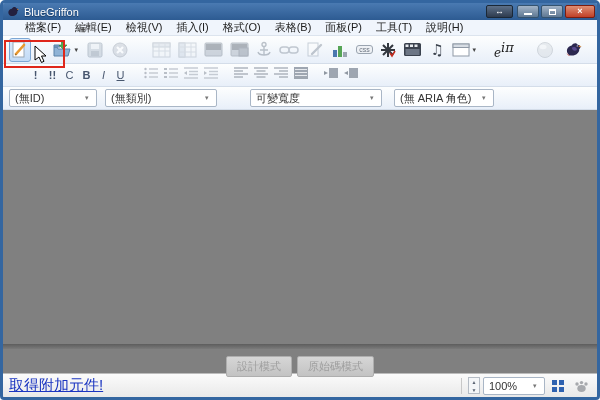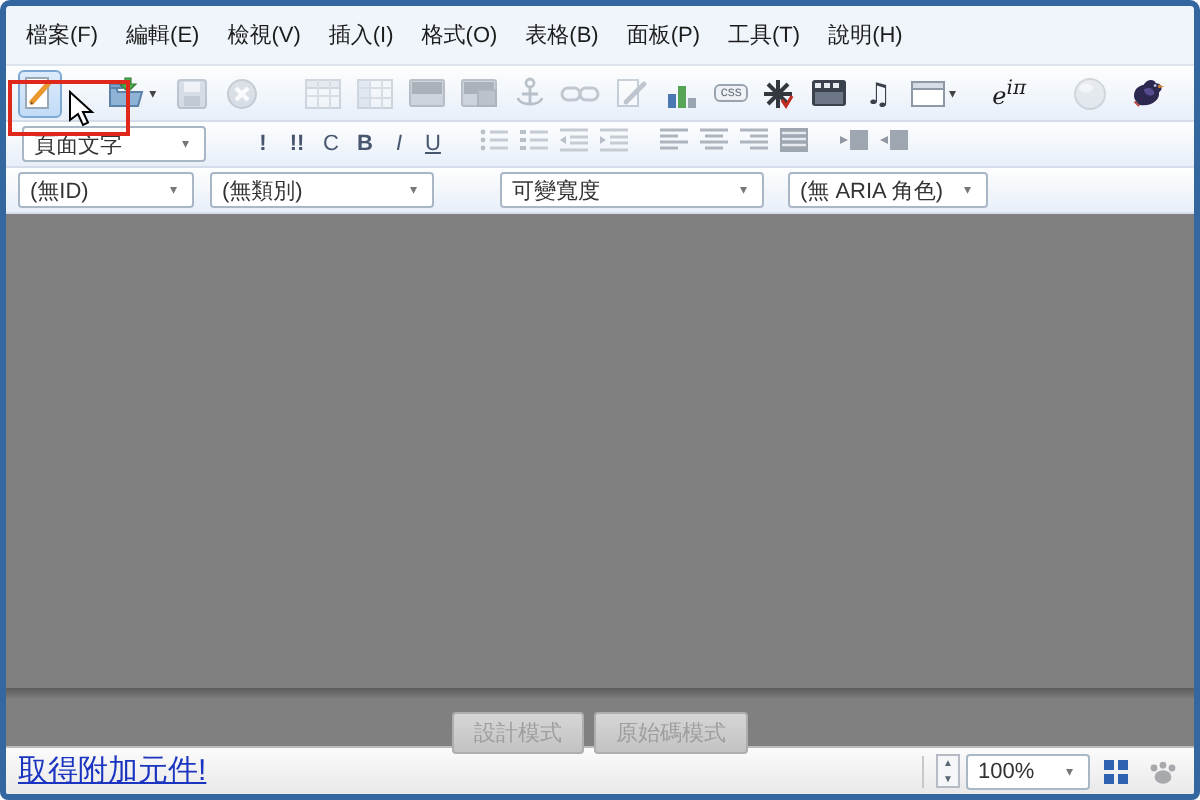--- a/index.html
+++ b/index.html
@@ -13,33 +13,33 @@
   .titlebar{ height:17px; background:linear-gradient(#4a7ab2,#2d5b92); display:flex; align-items:center; padding:0 4px; position:relative; flex:0 0 auto;}
   .titlebar .title{ color:#fff; font-size:11px; margin-left:4px; text-shadow:0 1px 1px #16365c;}
   .cap-btn{ height:13px; border-radius:2px; display:flex; align-items:center; justify-content:center; color:#fff; font-size:9px; line-height:1; cursor:default;}
   .btn-resizeh{ position:absolute; right:84px; top:2px; width:27px; background:linear-gradient(#5d7089,#2e3b4e); border:1px solid #1b2836;}
   .btn-min{ position:absolute; right:58px; top:2px; width:22px; background:linear-gradient(#a3b4c8,#5f7893); border:1px solid #35536f;}
   .btn-max{ position:absolute; right:34px; top:2px; width:22px; background:linear-gradient(#a3b4c8,#5f7893); border:1px solid #35536f;}
   .btn-close{ position:absolute; right:2px; top:2px; width:30px; background:linear-gradient(#e08f74,#c04028); border:1px solid #7c1d10; font-weight:bold;}
   .minbar{ width:8px; height:2px; background:#fff; margin-top:4px;}
   .maxbox{ width:7px; height:6px; border:1px solid #fff; border-top:2px solid #fff;}
   
-  .menubar{ height:30px; background:#f0f5fc; border-bottom:1px solid #dce4ee; display:flex; align-items:center; padding-left:4px; gap:2px; flex:0 0 auto;text-align:right;}
+  .menubar{ height:16px; background:#f0f5fc; border-bottom:1px solid #dce4ee; display:flex; align-items:center; padding-left:16px; gap:2px; flex:0 0 auto;text-align:right;}
   .menu-item{ font-size:11px; color:#1c1c1c; padding:1px 6px; border-radius:2px;}
   
   .toolbar{ background:linear-gradient(#fdfefe,#e8eff9); border-bottom:1px solid #d4dde9; display:flex; align-items:center; flex:0 0 auto;}
   .tb-main{ height:28px; padding:0 6px; gap:5px; position:relative;}
   .tb-btn{ width:24px; height:24px; display:flex; align-items:center; justify-content:center; border:1px solid transparent; border-radius:3px;}
   .tb-btn.pressed{ background:linear-gradient(#dcebfc,#c2dbf6); border-color:#7da7d4;}
   .tb-btn.grayed{ opacity:.5;}
   .caret{ font-size:7px; color:#444; margin-left:-4px; width:8px;}
   .spacer-sm{width:6px;} .spacer-md{width:14px;}
   .flex-fill{flex:1;}
   .math-label{ font-family:"DejaVu Serif","Liberation Serif",serif; font-style:italic; font-size:12px; color:#1d1d1d;}
-  .math-label sup{ font-size:10px;}
+  .math-label sup{ font-size:13px;}
   .css-bubble{ border:1px solid #9aa4b0; border-radius:3px; font-size:7px; padding:0 2px; color:#6b7480; background:#eef1f5; position:relative;}
   .music-note{ font-size:15px; color:#3a414c; font-family:"DejaVu Sans",sans-serif;}
   
   .tb-format{ height:23px; padding:0 8px; gap:4px;}
   .combo{ height:18px; background:#fff; border:1px solid #a9b6c6; border-radius:2px; display:flex; align-items:center; justify-content:space-between; font-size:11px; color:#333; padding:0 3px 0 5px;}
   .combo .caret{ margin:0; color:#777;}
   .txt-btn{ min-width:13px; text-align:center; font-size:11px; color:#47566e; padding:1px 2px;}
   .txt-btn.b{font-weight:bold;} .txt-btn.i{font-style:italic;} .txt-btn.u{text-decoration:underline;}
   .fmt-icon{ opacity:.95;}
   
@@ -59,20 +59,39 @@
   .sb-icon{ width:20px; height:18px; display:flex; align-items:center; justify-content:center; margin-left:3px;}
   
   .red-box{ position:absolute; left:1px; top:37px; width:61px; height:28px; border:2px solid #df271b; z-index:50; pointer-events:none;}
   .mouse-cursor{ position:absolute; left:31px; top:42px; z-index:60; pointer-events:none;}
 </style>
 </head>
 <body>
 
 <div class="window">
 
+  <div class="titlebar">
+    <svg width="13" height="12" viewBox="0 0 24 22">
+      <path d="M4,16 C1,12 3,6 9,5 C11,1 16,1 17,4 C21,4 22,8 19,10 C20,15 13,20 6,18 Z" fill="#23203f"></path>
+      <path d="M18.5,5 L22.5,6 L18.5,7 Z" fill="#e08a2e"></path>
+    </svg>
+    <span class="title">BlueGriffon</span>
+    <div class="cap-btn btn-resizeh">
+        <span>↔</span>
+      </div>
+    <div class="cap-btn btn-min">
+        <span class="minbar"></span>
+      </div>
+    <div class="cap-btn btn-max">
+        <span class="maxbox"></span>
+      </div>
+    <div class="cap-btn btn-close">
+        <span>×</span>
+      </div>
+  </div>
 
   <div class="menubar">
     <span class="menu-item">檔案(F)</span>
     <span class="menu-item">編輯(E)</span>
     <span class="menu-item">檢視(V)</span>
     <span class="menu-item">插入(I)</span>
     <span class="menu-item">格式(O)</span>
     <span class="menu-item">表格(B)</span>
     <span class="menu-item">面板(P)</span>
     <span class="menu-item">工具(T)</span>
@@ -205,24 +224,20 @@
     <svg width="24" height="22" viewBox="0 0 24 22" style="margin-right:8px;">
       <path d="M3,16 L6,19 M4,14 L7,17" stroke="#c2392b" stroke-width="1.2"></path>
       <path d="M4,16 C1,12 3,6 9,5 C11,1 16,1 17,4 C21,4 22,8 19,10 C20,15 13,20 6,18 Z" fill="#2c2850"></path>
       <path d="M9,8 C12,6 16,7 16,11 C13,13 10,12 9,8 Z" fill="#584a8f"></path>
       <circle cx="16.5" cy="5.5" r="0.9" fill="#cfd3e8"></circle>
       <path d="M18.5,5 L22.5,6 L18.5,7.2 Z" fill="#e0892e"></path>
     </svg>
   </div>
 
   <div class="toolbar tb-format">
-    <div class="combo" style="width:92px;">
-      <span>頁面文字</span>
-      <span class="caret">▾</span>
-    </div>
     <span style="width:14px;"></span>
     <span class="txt-btn b">!</span>
     <span class="txt-btn b">!!</span>
     <span class="txt-btn">C</span>
     <span class="txt-btn b">B</span>
     <span class="txt-btn i">I</span>
     <span class="txt-btn u">U</span>
     <span style="width:8px;"></span>
     <span class="fmt-icon">
       <svg width="16" height="14" viewBox="0 0 16 14">

